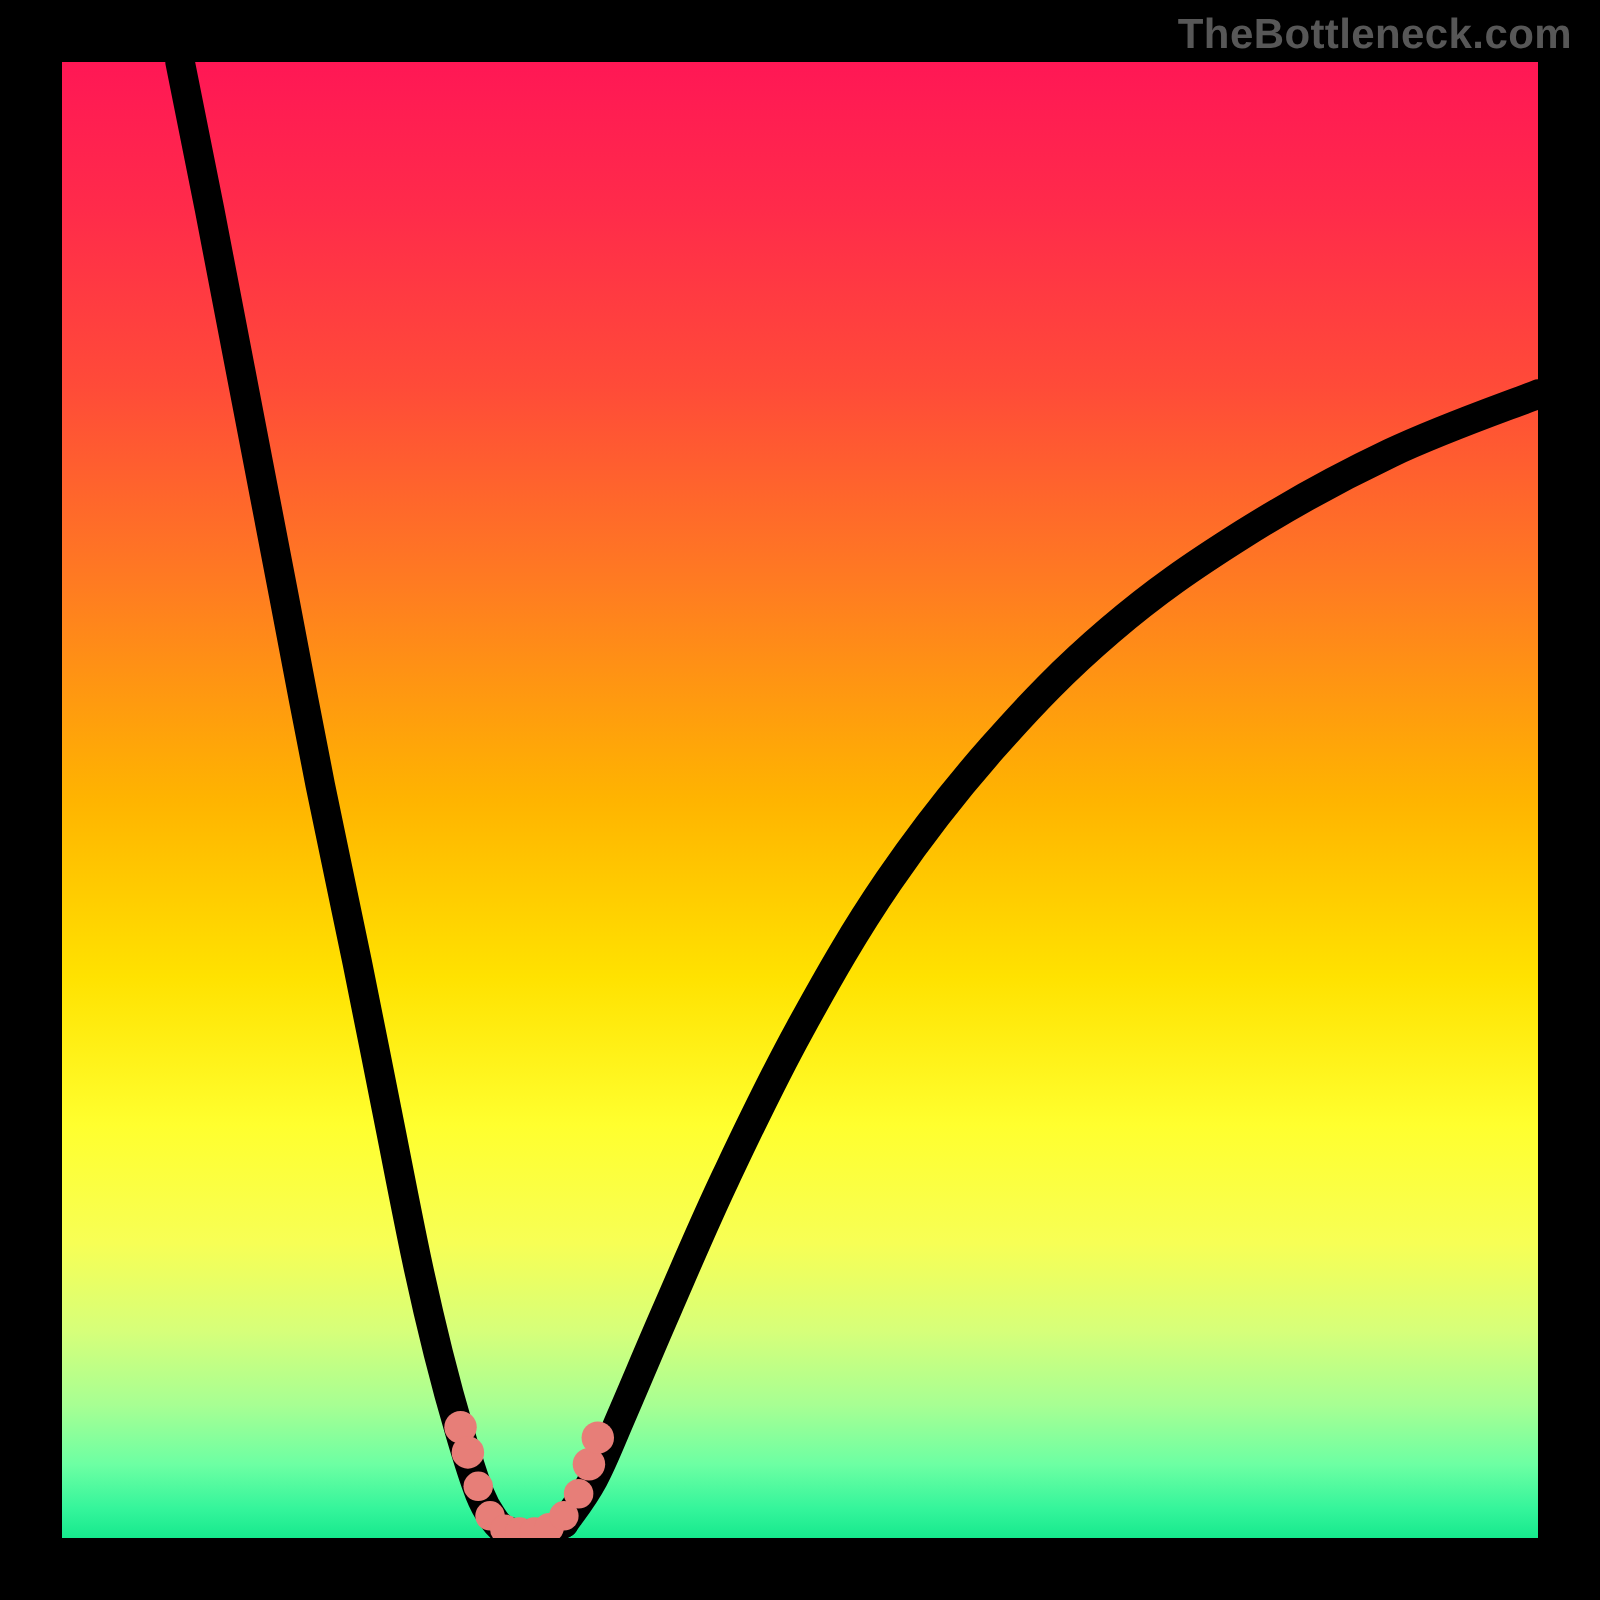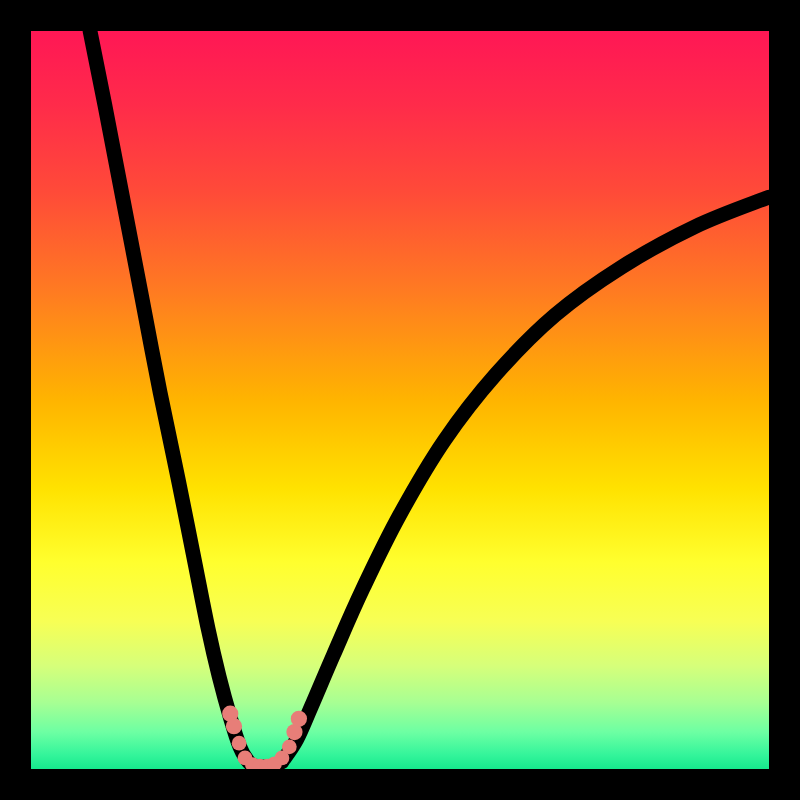--- a/index.html
+++ b/index.html
@@ -53,20 +53,21 @@
     font-weight: 600;
     color: #575757;
     letter-spacing: 0.2px;
     user-select: none;
   }
 </style>
 </head>
 <body>
 
 <div class="stage">
+  <div class="watermark">TheBottleneck.com</div>
 
   <div class="plot">
 
     <svg class="gradient-bg" viewBox="0 0 100 100" preserveAspectRatio="none">
       <defs>
         <linearGradient id="bgGrad" x1="0" y1="0" x2="0" y2="1">
             <stop offset="0%" stop-color="#ff1755"></stop>
             <stop offset="10%" stop-color="#ff2b4a"></stop>
             <stop offset="22%" stop-color="#ff4b38"></stop>
             <stop offset="35%" stop-color="#ff7a22"></stop>

